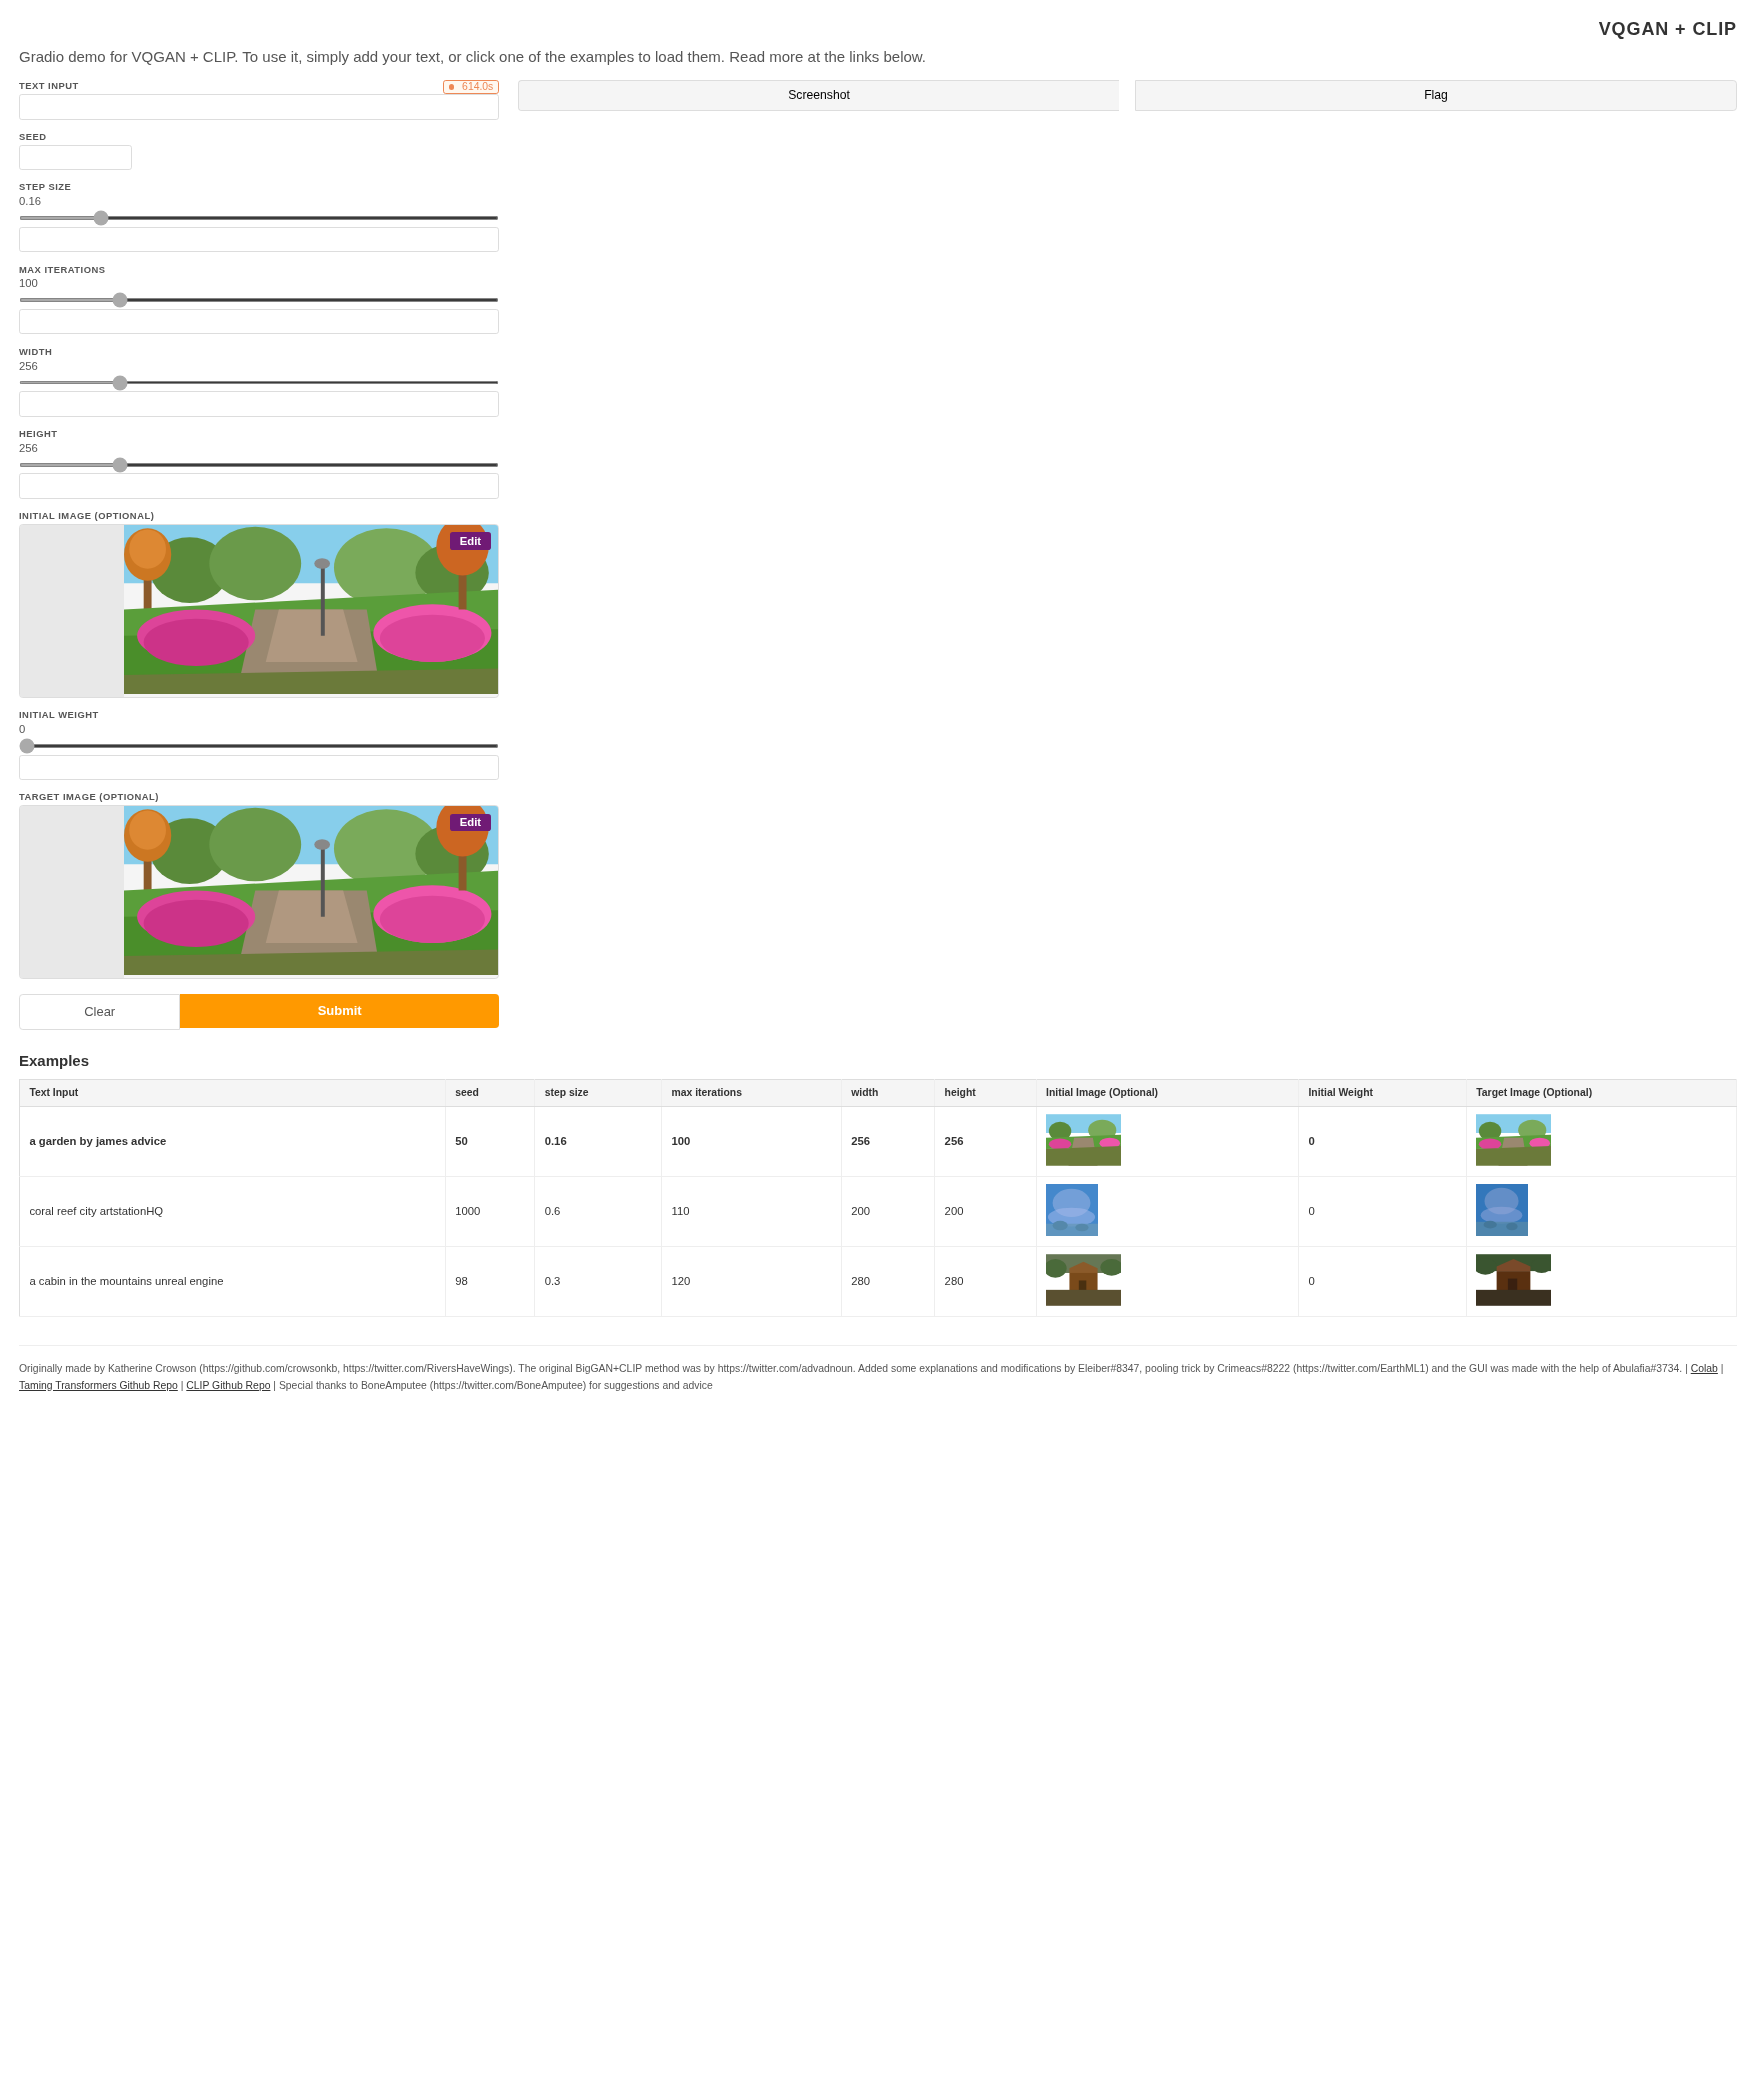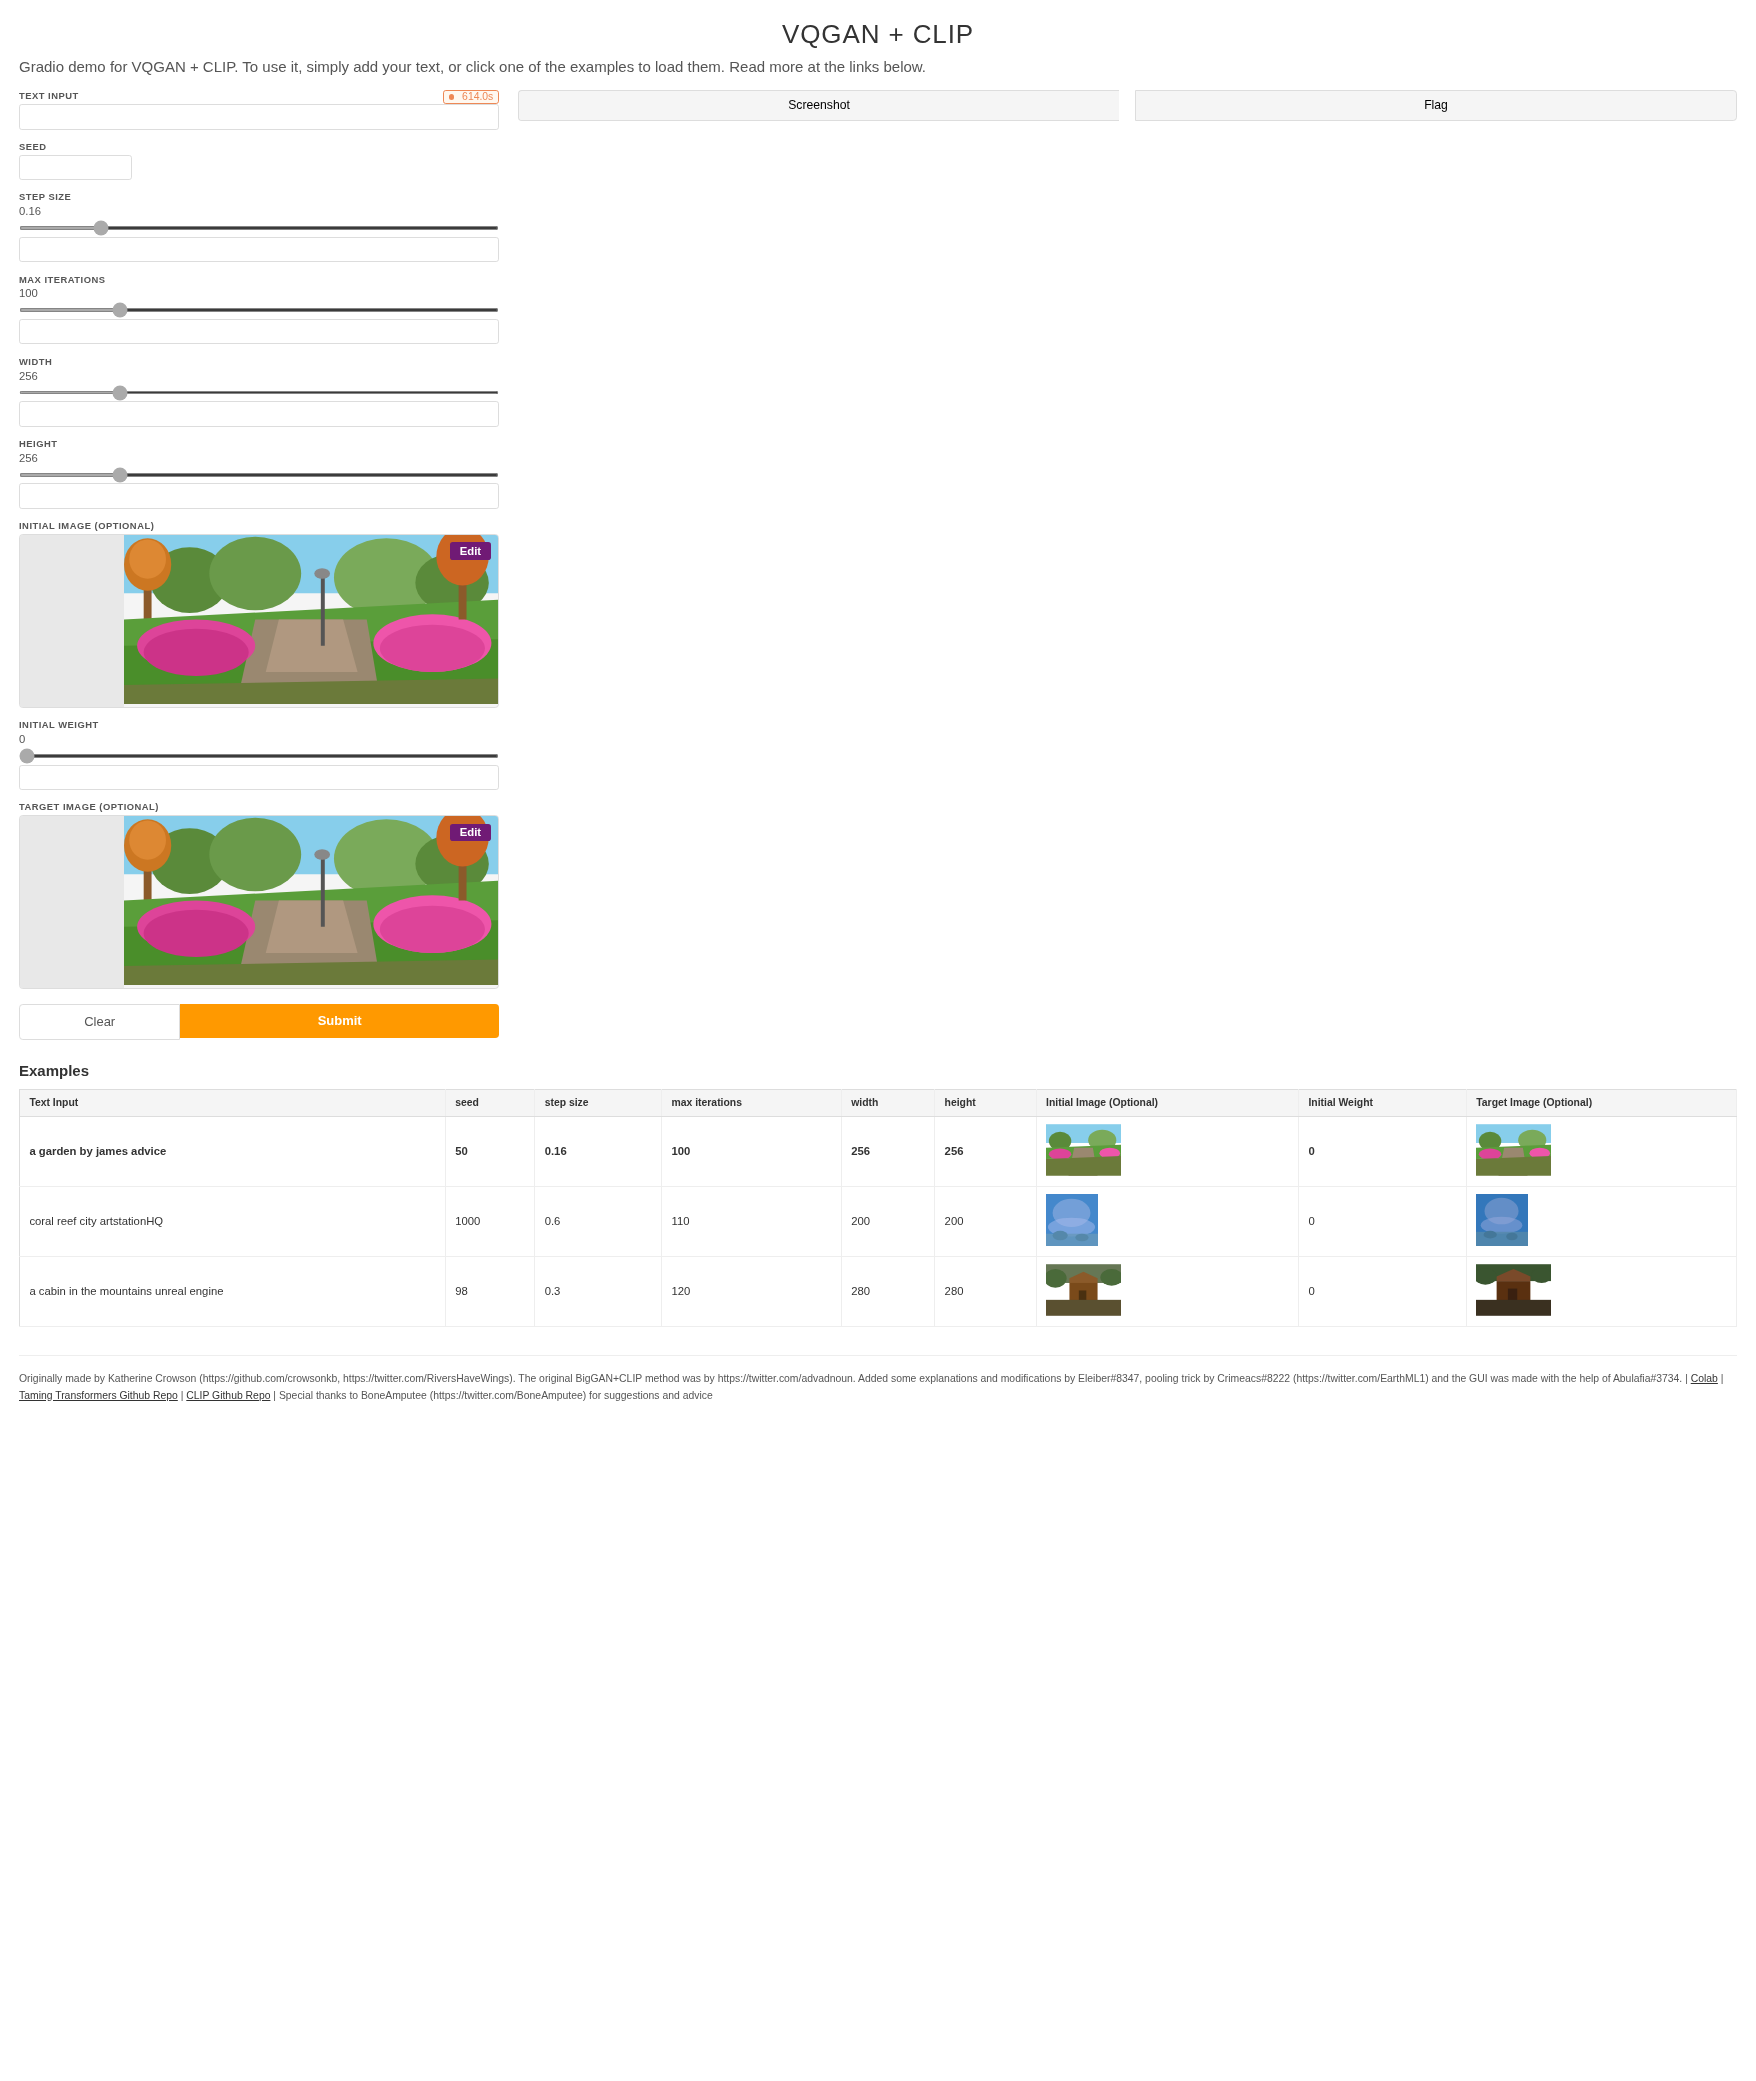--- a/index.html
+++ b/index.html
@@ -5,23 +5,23 @@
     * { box-sizing: border-box; margin: 0; padding: 0; }
     body {
       font-family: -apple-system, BlinkMacSystemFont, 'Segoe UI', sans-serif;
       font-size: 12.2px;
       color: #333;
       background: #fff;
       padding: 19px;
       max-width: 1756px;
     }
     .page-title {
-      text-align: center;
-      font-size: 26px;
-      font-weight: 400;
+      text-align: right;
+      font-size: 18px;
+      font-weight: 700;
       margin-bottom: 7.5px;
       letter-spacing: 0.9px;
     }
     .subtitle {
       font-size: 15px;
       color: #555;
       margin-bottom: 15px;
     }
     .main-layout {
       display: flex;

